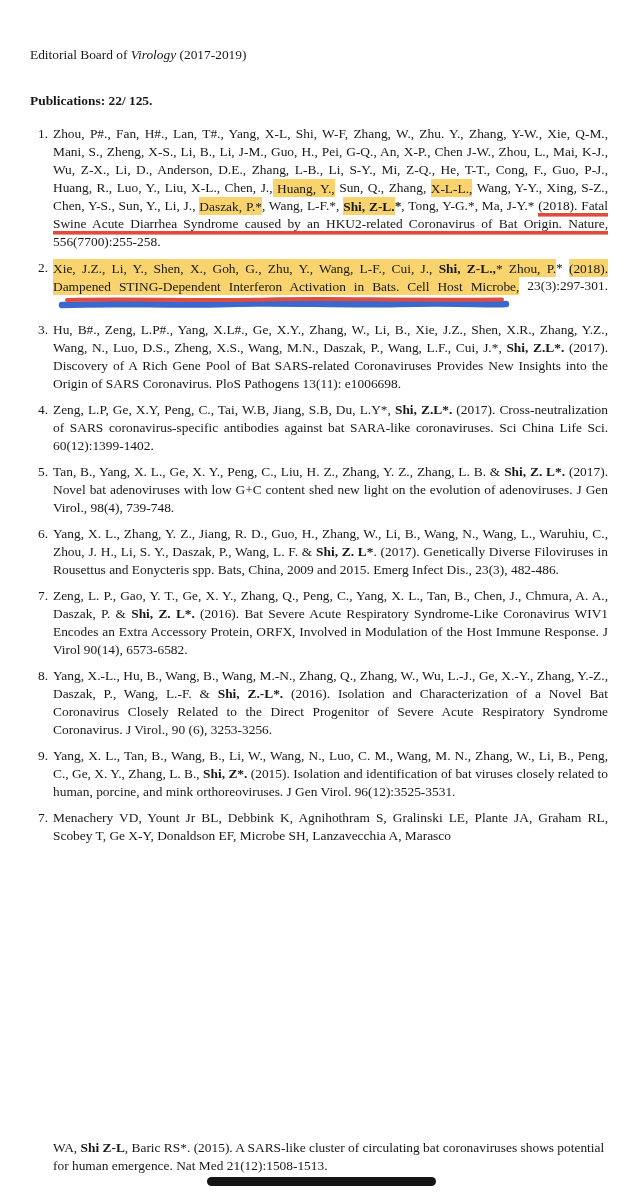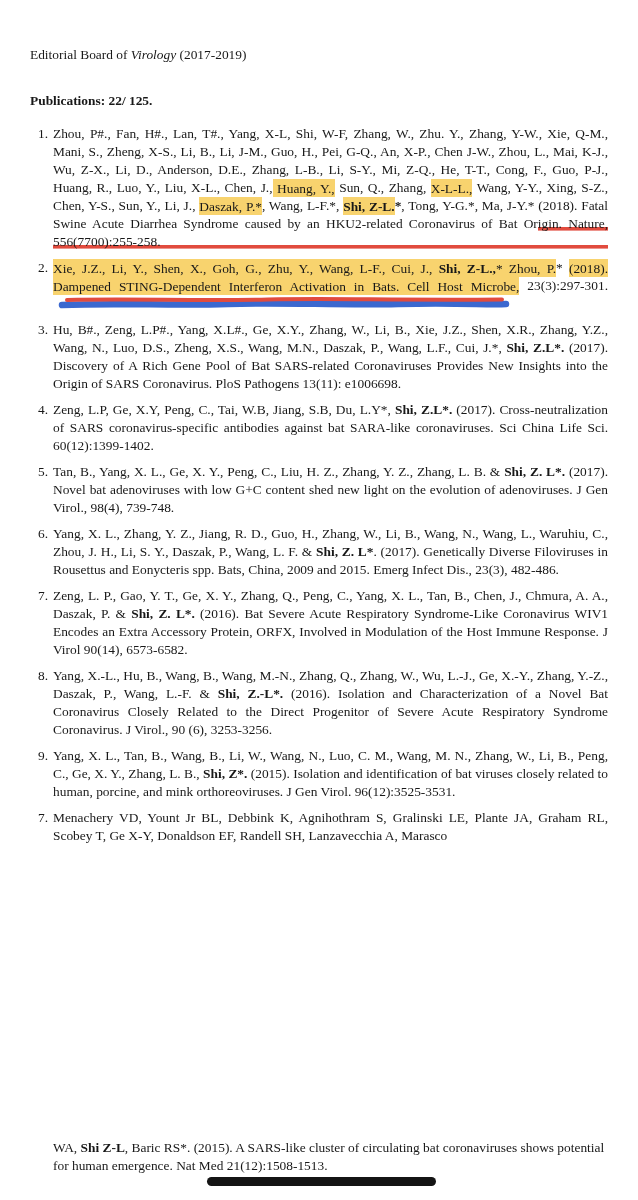--- a/index.html
+++ b/index.html
@@ -31,21 +31,21 @@
     background:var(--hl);
     padding:1.5px 0;
     box-decoration-break:clone;
     -webkit-box-decoration-break:clone;
   }
   .u-red{
     background-image:linear-gradient(var(--red),var(--red));
     background-size:100% 3.6px;
     background-position:0 calc(100% - 0.5px);
     background-repeat:repeat-x;
-    padding-bottom:18px;
+    padding-bottom:4px;
     box-decoration-break:clone;
     -webkit-box-decoration-break:clone;
   }
   .scribble{
     display:inline-block;
     vertical-align:-2px;
     margin-left:5px;
     line-height:0;
   }
   .bottom-section{
@@ -79,21 +79,21 @@
             <path d="M4 9 C 60 6.5, 115 10, 170 8 S 280 9.5, 340 8 S 430 9, 448 8" fill="none" stroke="var(--blue)" stroke-width="6.5" stroke-linecap="round"></path>
             <path d="M9 4 C 70 2.5, 140 5, 210 3.5 S 330 4.5, 444 3.5" fill="none" stroke="var(--red)" stroke-width="4" stroke-linecap="round"></path>
           </svg></span></li>
       <li><span class="num">3.</span><span class="">Hu, B#., Zeng, L.P#., Yang, X.L#., Ge, X.Y., Zhang, W., Li, B., Xie, J.Z., Shen, X.R., Zhang, Y.Z., Wang, N., Luo, D.S., Zheng, X.S., Wang, M.N., Daszak, P., Wang, L.F., Cui, J.*, </span><span class="b">Shi, Z.L*.</span><span class=""> (2017). Discovery of A Rich Gene Pool of Bat SARS-related Coronaviruses Provides New Insights into the Origin of SARS Coronavirus.  PloS Pathogens 13(11): e1006698.</span></li>
       <li><span class="num">4.</span><span class="">Zeng, L.P, Ge, X.Y, Peng, C., Tai, W.B, Jiang, S.B, Du, L.Y*, </span><span class="b">Shi, Z.L*.</span><span class=""> (2017). Cross-neutralization of SARS coronavirus-specific antibodies against bat SARA-like coronaviruses. Sci China Life Sci. 60(12):1399-1402.</span></li>
       <li><span class="num">5.</span><span class="">Tan, B., Yang, X. L., Ge, X. Y., Peng, C., Liu, H. Z., Zhang, Y. Z., Zhang, L. B. &amp; </span><span class="b">Shi, Z. L*.</span><span class=""> (2017). Novel bat adenoviruses with low G+C content shed new light on the evolution of adenoviruses. J Gen Virol., 98(4), 739-748.</span></li>
       <li><span class="num">6.</span><span class="">Yang, X. L., Zhang, Y. Z., Jiang, R. D., Guo, H., Zhang, W., Li, B., Wang, N., Wang, L., Waruhiu, C., Zhou, J. H., Li, S. Y., Daszak, P., Wang, L. F. &amp; </span><span class="b">Shi, Z. L*</span><span class="">. (2017). Genetically Diverse Filoviruses in Rousettus and Eonycteris spp. Bats, China, 2009 and 2015. Emerg Infect Dis., 23(3), 482-486.</span></li>
       <li><span class="num">7.</span><span class="">Zeng, L. P., Gao, Y. T., Ge, X. Y., Zhang, Q., Peng, C., Yang, X. L., Tan, B., Chen, J., Chmura, A. A., Daszak, P. &amp; </span><span class="b">Shi, Z. L*.</span><span class=""> (2016). Bat Severe Acute Respiratory Syndrome-Like Coronavirus WIV1 Encodes an Extra Accessory Protein, ORFX, Involved in Modulation of the Host Immune Response. J Virol 90(14), 6573-6582.</span></li>
       <li><span class="num">8.</span><span class="">Yang, X.-L., Hu, B., Wang, B., Wang, M.-N., Zhang, Q., Zhang, W., Wu, L.-J., Ge, X.-Y., Zhang, Y.-Z., Daszak, P., Wang, L.-F. &amp; </span><span class="b">Shi, Z.-L*.</span><span class=""> (2016). Isolation and Characterization of a Novel Bat Coronavirus Closely Related to the Direct Progenitor of Severe Acute Respiratory Syndrome Coronavirus. J Virol., 90 (6), 3253-3256.</span></li>
       <li><span class="num">9.</span><span class="">Yang, X. L., Tan, B., Wang, B., Li, W., Wang, N., Luo, C. M., Wang, M. N., Zhang, W., Li, B., Peng, C., Ge, X. Y., Zhang, L. B., </span><span class="b">Shi, Z*.</span><span class=""> (2015). Isolation and identification of bat viruses closely related to human, porcine, and mink orthoreoviruses. J Gen Virol. 96(12):3525-3531.</span></li>
-      <li><span class="num">7.</span><span class="">Menachery VD, Yount Jr BL, Debbink K, Agnihothram S, Gralinski LE, Plante JA, Graham RL, Scobey T, Ge X-Y, Donaldson EF, Randell SH, Lanzavecchia A, Marasco</span></li>
+      <li><span class="num">7.</span><span class="">Menachery VD, Yount Jr BL, Debbink K, Agnihothram S, Gralinski LE, Plante JA, Graham RL, Scobey T, Ge X-Y, Donaldson EF, Microbe SH, Lanzavecchia A, Marasco</span></li>
     </ol>
 
   <div class="bottom-section">
     <div class="continuation" id="continuation"><span class="">WA, </span><span class="b">Shi Z-L</span><span class="">, Baric RS*. (2015). A SARS-like cluster of circulating bat coronaviruses shows potential for human emergence. Nat Med 21(12):1508-1513.</span></div>
     <div class="item11" id="item11"><span class="num">11.</span></div>
     <div class="black-bar"></div>
   </div>
 
 </div>
 

